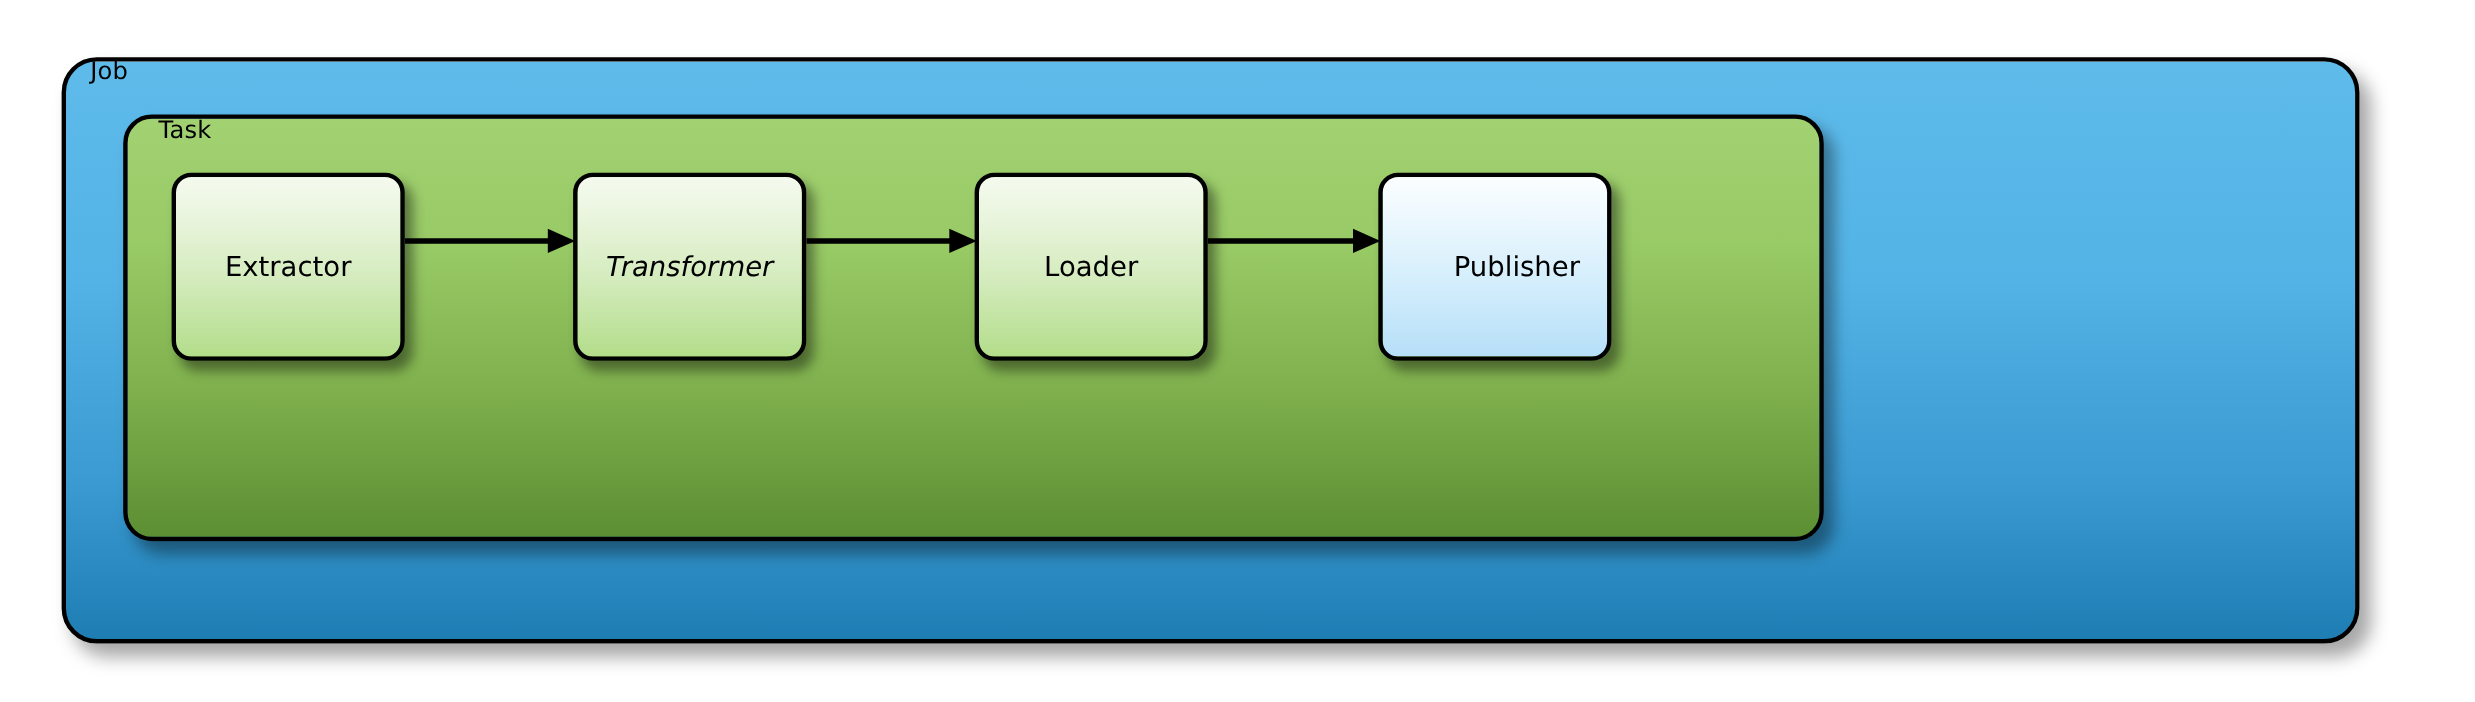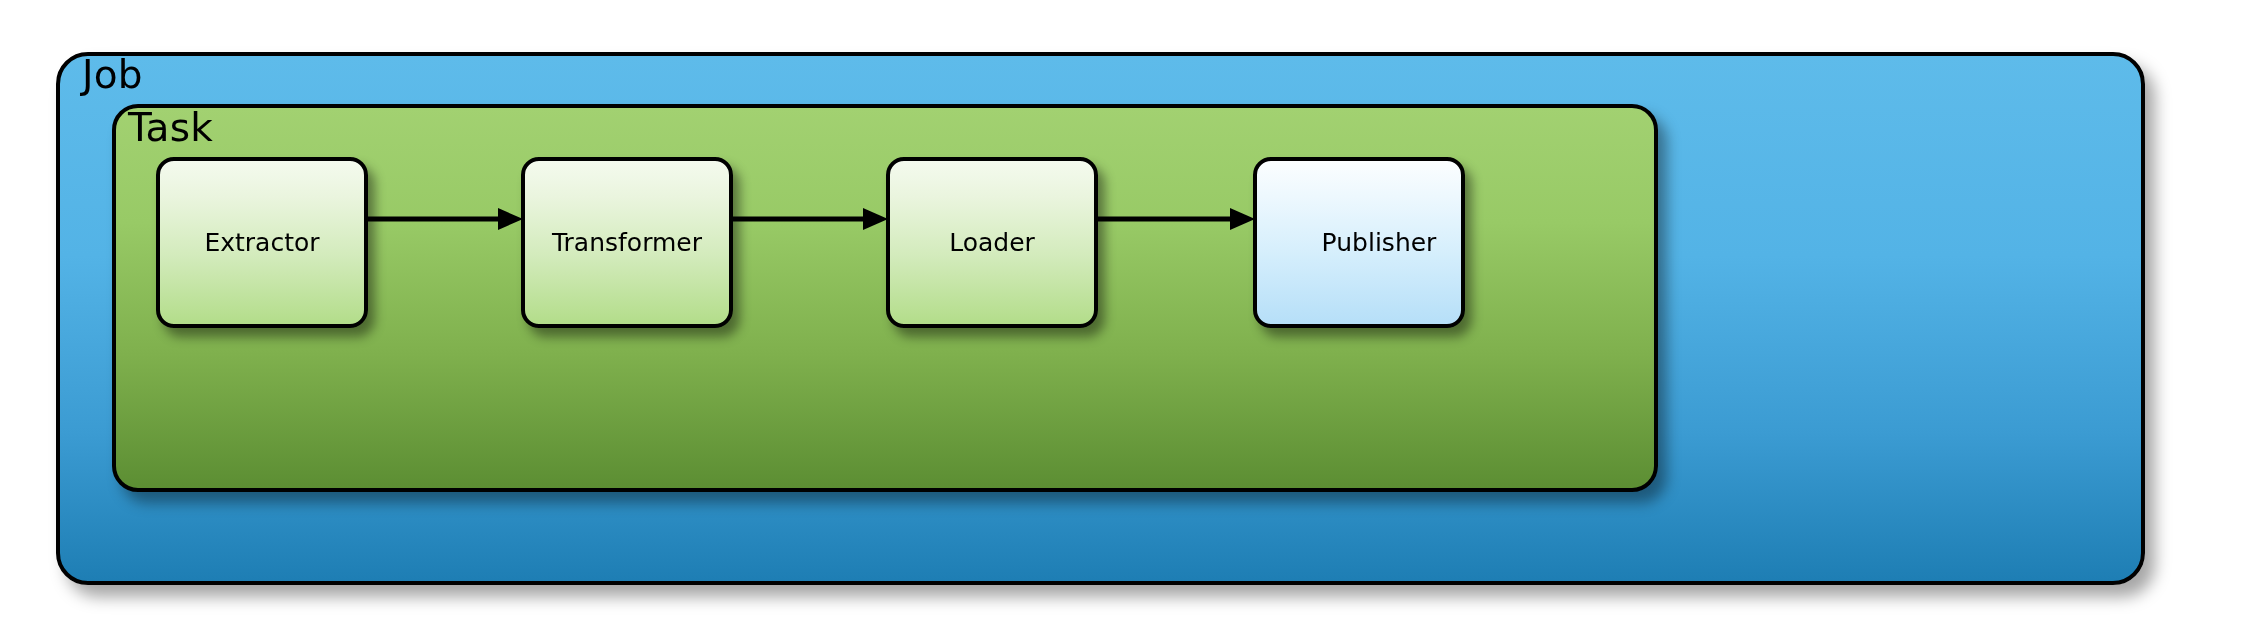--- a/index.html
+++ b/index.html
@@ -45,27 +45,27 @@
     border: 4px solid #000000;
     border-radius: 26px;
     background: linear-gradient(to bottom, #A2D171 0%, #98CA66 30%, #7FB04D 65%, #5C8E33 100%);
     box-shadow: 9px 11px 14px rgba(0,0,0,0.38);
   }
 
   
   .container-label {
     position: absolute;
     color: #000000;
-    font-size: 39px;
+    font-size: 22px;
     line-height: 1;
     letter-spacing: 0.2px;
     white-space: nowrap;
   }
   .label-job  { left: 82px;  top: 55px; }
-  .label-task { left: 128px; top: 108px; }
+  .label-task { left: 144px; top: 108px; }
 
   
   .node {
     position: absolute;
     top: 157px;
     width: 212px;
     height: 171px;
     box-sizing: border-box;
     border: 4px solid #000000;
     border-radius: 18px;
@@ -82,21 +82,21 @@
     padding-left: 40px;
   }
   .node-label {
     color: #000000;
     font-size: 25px;
     line-height: 1;
     white-space: nowrap;
   }
 
   .node-extractor   { left: 156px;  }
-  .node-transformer { left: 521px;  }
+  .node-transformer { left: 521px; font-style: italic;  }
   .node-loader      { left: 886px;  }
   .node-publisher   { left: 1253px; }
 
   
   .arrow {
     position: absolute;
     top: 206px;
     height: 26px;
   }
   .arrow svg { display: block; }

